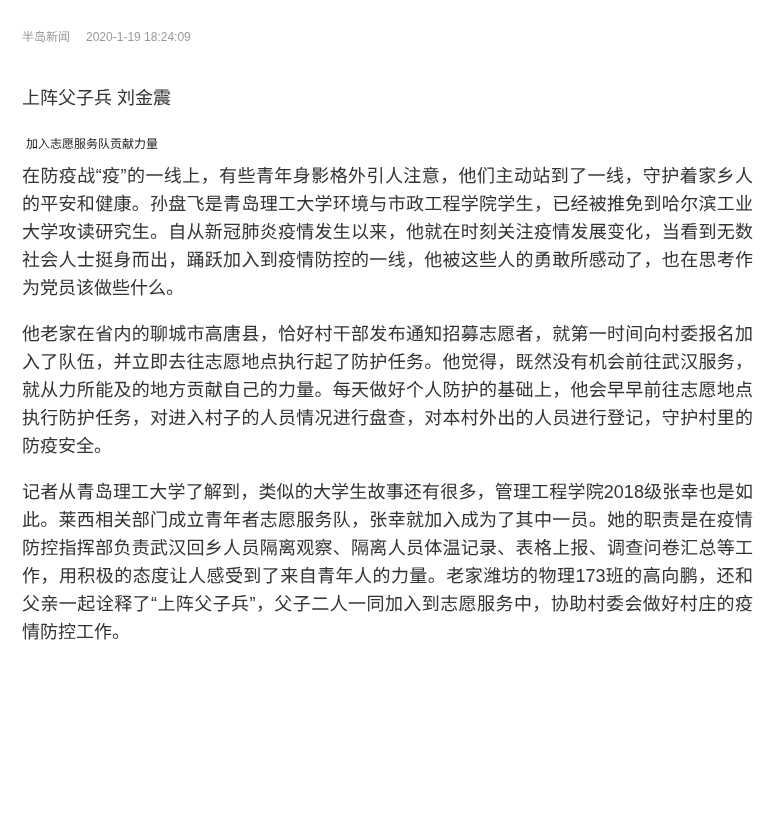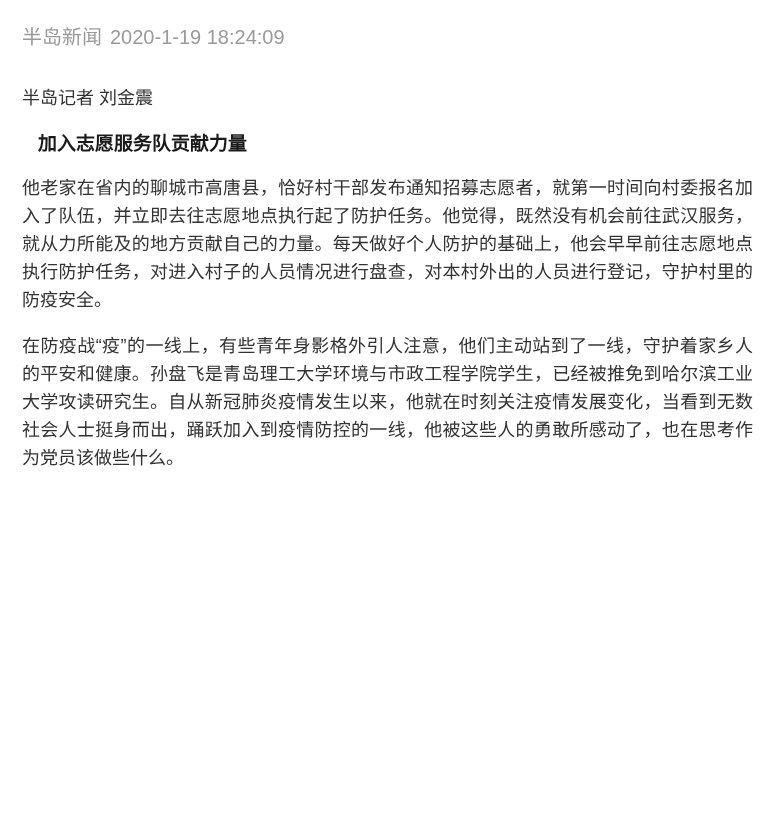--- a/index.html
+++ b/index.html
@@ -21,60 +21,61 @@
   .title {
     margin: 0 0 12px 0;
     font-size: 21px;
     line-height: 1.35;
     font-weight: 700;
     color: #1a1a1a;
   }
   .meta {
     display: flex;
     align-items: baseline;
-    gap: 8px;
+    gap: 16px;
     margin: 0 0 36px 0;
-    font-size: 20px;
+    font-size: 12px;
     line-height: 22px;
     color: #9a9a9a;
     font-weight: 400;
   }
   .article p {
     margin: 0 0 18px 0;
     font-size: 18px;
     line-height: 28px;
     color: #333333;
     text-align: justify;
     text-justify: inter-ideograph;
     word-break: break-all;
   }
   .article .section-heading {
-    margin: 16px;
-    font-size: 19px;
+    margin: 4px;
+    font-size: 12px;
     line-height: 28px;
-    font-weight: 700;
+    font-weight: 400;
     color: #1a1a1a;
   }
 </style>
 </head>
 <body>
 
 <div class="page">
 
 
   <div class="meta">
     <span>半岛新闻</span>
     <span>2020-1-19 18:24:09</span>
   </div>
 
   <div class="article">
-    <p>半岛记者 刘金震</p>
+    <p>上阵父子兵 刘金震</p>
 
 
     <h2 class="section-heading">加入志愿服务队贡献力量</h2>
 
+    <p>在防疫战“疫”的一线上，有些青年身影格外引人注意，他们主动站到了一线，守护着家乡人的平安和健康。孙盘飞是青岛理工大学环境与市政工程学院学生，已经被推免到哈尔滨工业大学攻读研究生。自从新冠肺炎疫情发生以来，他就在时刻关注疫情发展变化，当看到无数社会人士挺身而出，踊跃加入到疫情防控的一线，他被这些人的勇敢所感动了，也在思考作为党员该做些什么。</p>
+
     <p>他老家在省内的聊城市高唐县，恰好村干部发布通知招募志愿者，就第一时间向村委报名加入了队伍，并立即去往志愿地点执行起了防护任务。他觉得，既然没有机会前往武汉服务，就从力所能及的地方贡献自己的力量。每天做好个人防护的基础上，他会早早前往志愿地点执行防护任务，对进入村子的人员情况进行盘查，对本村外出的人员进行登记，守护村里的防疫安全。</p>
 
-    <p>在防疫战“疫”的一线上，有些青年身影格外引人注意，他们主动站到了一线，守护着家乡人的平安和健康。孙盘飞是青岛理工大学环境与市政工程学院学生，已经被推免到哈尔滨工业大学攻读研究生。自从新冠肺炎疫情发生以来，他就在时刻关注疫情发展变化，当看到无数社会人士挺身而出，踊跃加入到疫情防控的一线，他被这些人的勇敢所感动了，也在思考作为党员该做些什么。</p>
-
+    <p>记者从青岛理工大学了解到，类似的大学生故事还有很多，管理工程学院2018级张幸也是如此。莱西相关部门成立青年者志愿服务队，张幸就加入成为了其中一员。她的职责是在疫情防控指挥部负责武汉回乡人员隔离观察、隔离人员体温记录、表格上报、调查问卷汇总等工作，用积极的态度让人感受到了来自青年人的力量。老家潍坊的物理173班的高向鹏，还和父亲一起诠释了“上阵父子兵”，父子二人一同加入到志愿服务中，协助村委会做好村庄的疫情防控工作。</p>
   </div>
 
 </div>
 
 </body></html>

